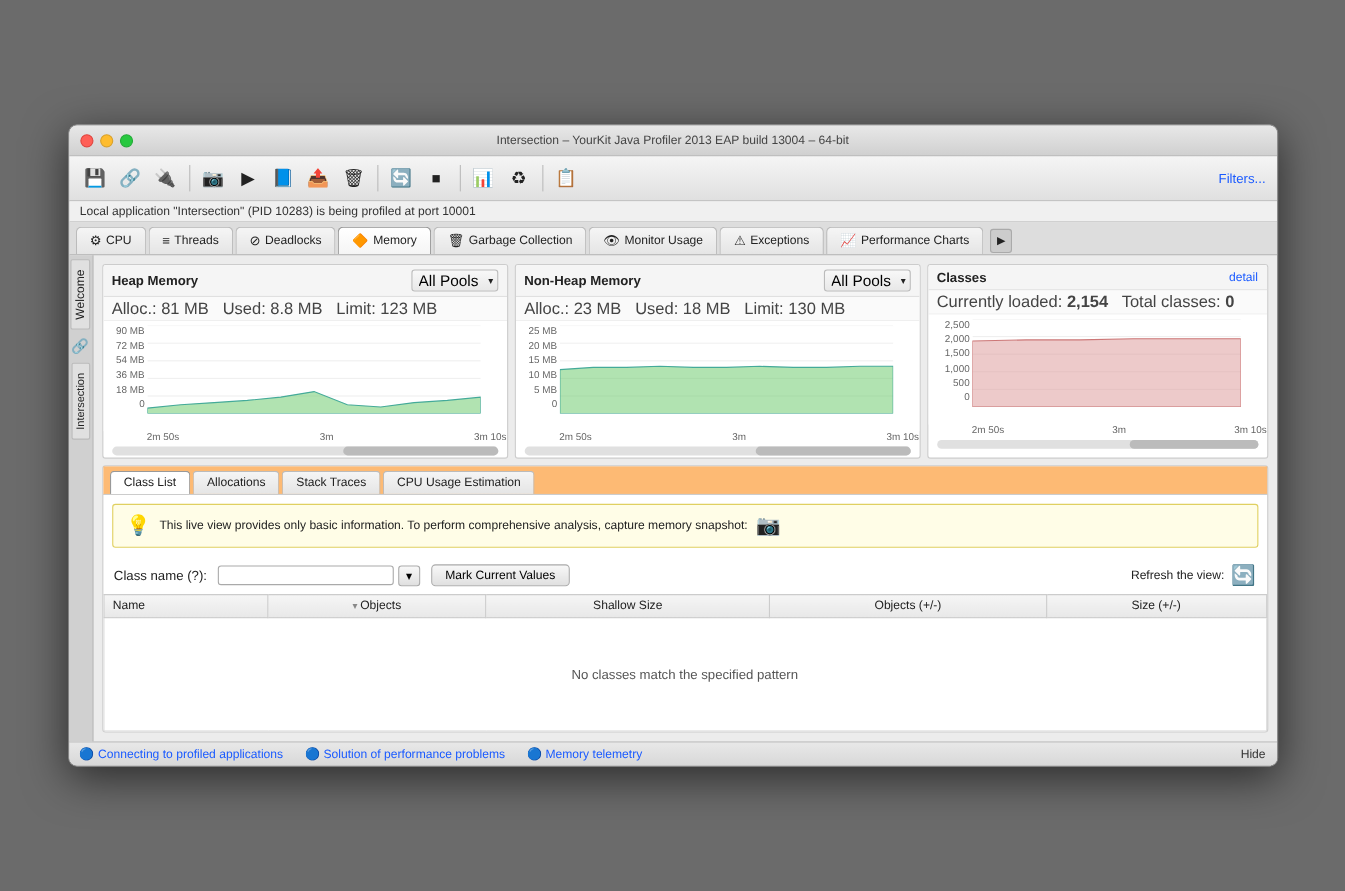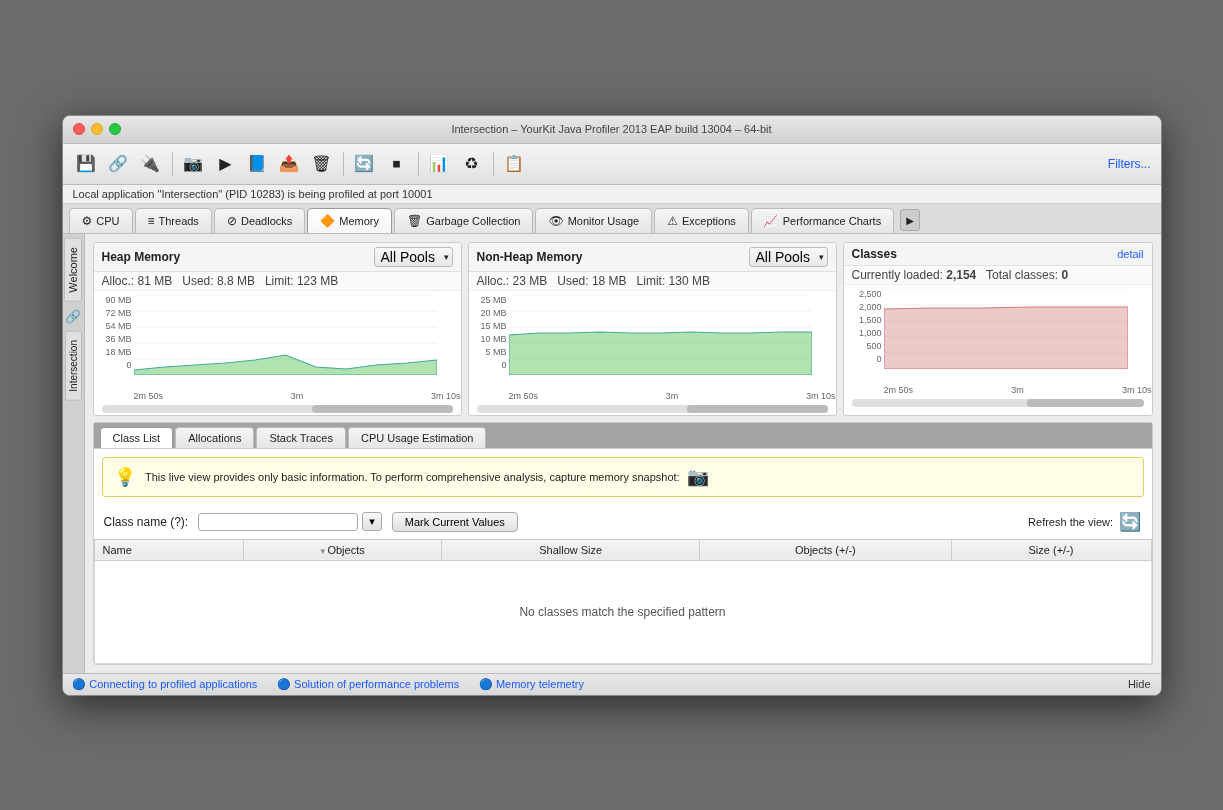--- a/index.html
+++ b/index.html
@@ -163,21 +163,21 @@
     .pool-select-wrapper::after {
       content: '▾';
       position: absolute;
       right: 4px;
       top: 50%;
       transform: translateY(-50%);
       font-size: 9px;
       pointer-events: none;
     }
     .chart-stats {
-      font-size: 12px;
+      font-size: 15px;
       color: #444;
       padding: 2px 8px;
       background: #fafafa;
       border-bottom: 1px solid #eee;
     }
     .chart-area {
       position: relative;
       height: 100px;
       background: #fff;
       padding: 4px 24px 2px 40px;
@@ -251,21 +251,21 @@
     .bottom-classes {
       background: #fff;
       border: 1px solid #ccc;
       border-radius: 3px;
       margin-top: 6px;
     }
     .classes-tabs-row {
       display: flex;
       align-items: center;
       padding: 4px 6px 0;
-      background: #a3a3a3;
+      background: #fdba74;
       border-bottom: 1px solid #ccc;
       gap: 2px;
     }
     .classes-tab {
       padding: 4px 12px;
       border-radius: 4px 4px 0 0;
       border: 1px solid #bbb;
       border-bottom: none;
       background: linear-gradient(to bottom, #f5f5f5, #e5e5e5);
       cursor: pointer;

